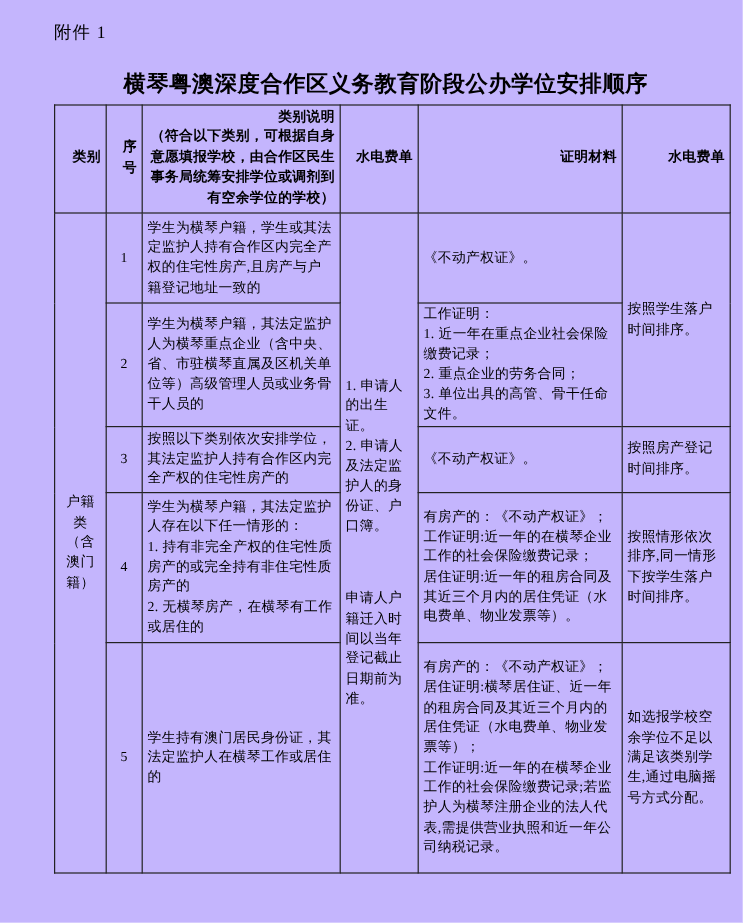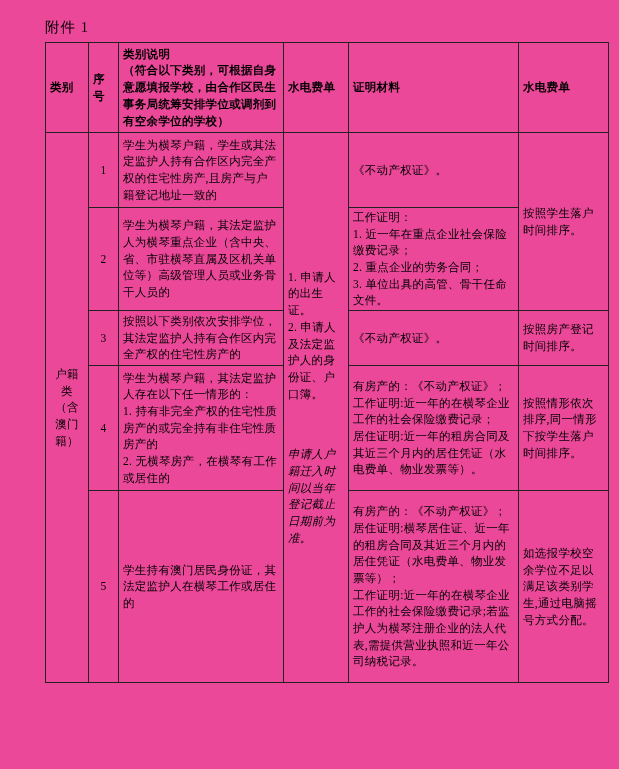--- a/index.html
+++ b/index.html
@@ -8,21 +8,21 @@
     background: #ffffff;
     width: 619px;
     height: 769px;
     font-family: "Liberation Serif", "DejaVu Serif", serif;
     color: #000;
     overflow: hidden;
   }
   .page {
     width: 619px;
     height: 769px;
-    background: #ec4899;
+    background: #c4b5fd;
     box-sizing: border-box;
     padding: 18px 11px 0 45px;
   }
   .attachment {
     font-size: 14.5px;
     letter-spacing: 1px;
   }
   .doc-title {
     text-align: center;
     font-weight: bold;
@@ -48,42 +48,44 @@
   }
   table.main th, table.main td {
     border: 1px solid #222;
     padding: 1px 4px;
     vertical-align: middle;
     box-sizing: border-box;
     overflow: hidden;
   }
   table.main th {
     font-weight: bold;
-    text-align: left;
+    text-align: right;
     white-space: pre-line;
+    font-family: Liberation Mono, monospace;
   }
   td.center { text-align: center; }
   .pre { white-space: pre-line; }
   tr.h-header { height: 90px; }
   tr.h-r1 { height: 75px; }
   tr.h-r2 { height: 100px; }
   tr.h-r3 { height: 55px; }
   tr.h-r4 { height: 125px; }
   tr.h-r5 { height: 192px; }
   td.category-cell { text-align: center; margin-top: 41px; }
-  td.basic-cell .note { margin-top: 44px; font-style: italic; }
+  td.basic-cell .note { margin-top: 44px; }
   td.desc-cell, td.proof-cell, td.admission-cell { text-align: left; }
 </style>
 </head>
 <body>
 
 <div class="page">
 
   <div class="attachment">附件 1</div>
 
+  <div class="doc-title">横琴粤澳深度合作区义务教育阶段公办学位安排顺序</div>
 
 
   <table class="main">
     <colgroup>
       <col style="width:43px">
       <col style="width:30px">
       <col style="width:165px">
       <col style="width:65px">
       <col style="width:170px">
       <col style="width:90px">

